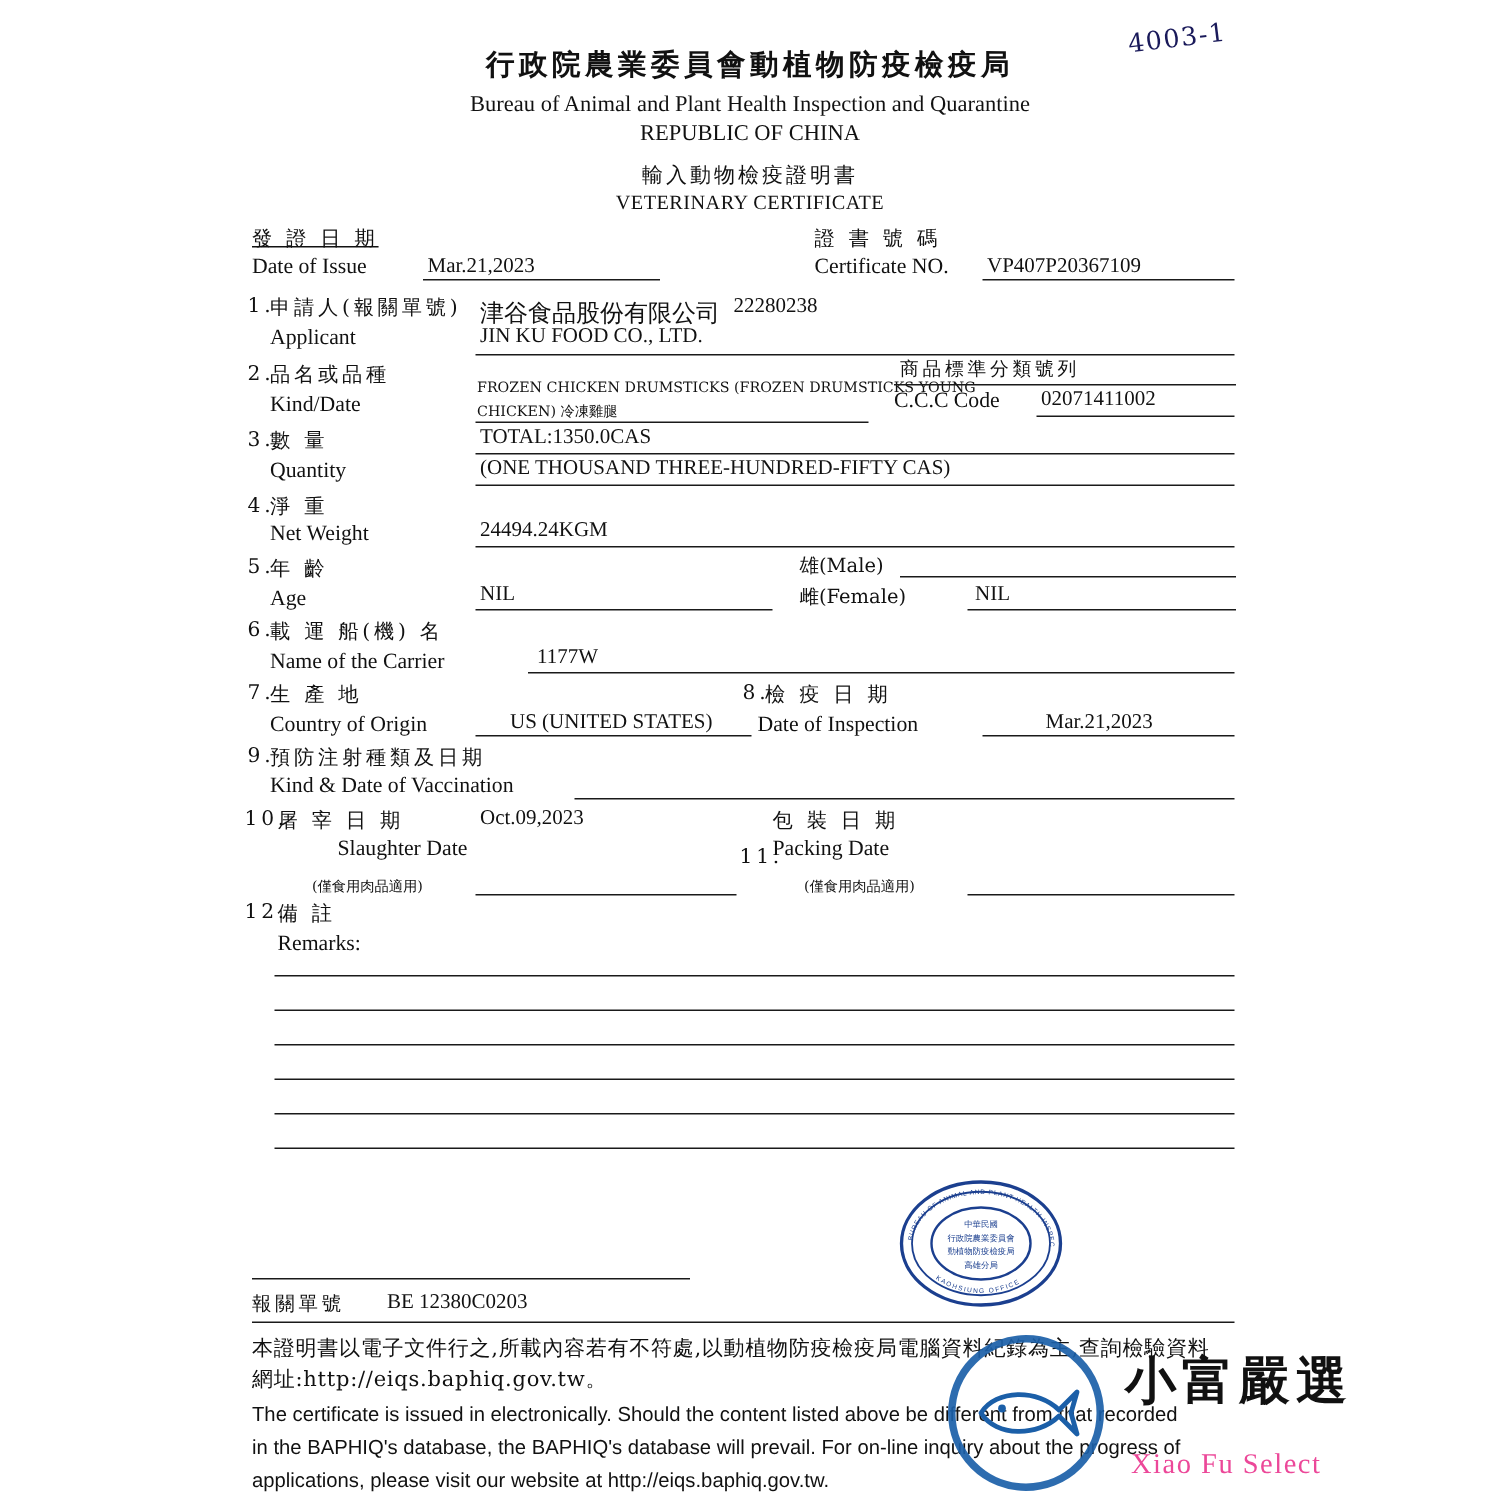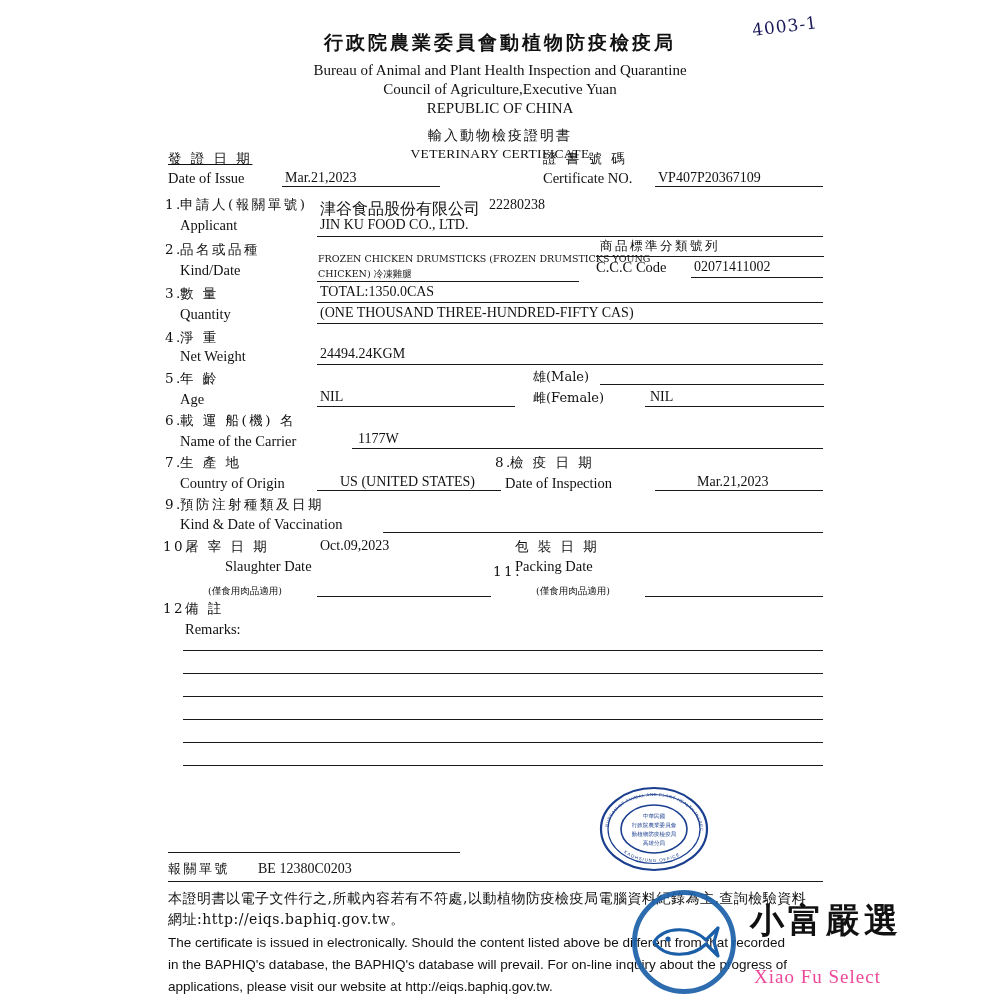--- a/index.html
+++ b/index.html
@@ -141,21 +141,20 @@
 </head>
 <body>
 
 <div id="page">
 
   <div class="handwrite">4003-1</div>
 
   <div class="hdr">
     <div class="hdr-cn">行政院農業委員會動植物防疫檢疫局</div>
     <div class="hdr-en1">Bureau of Animal and Plant Health Inspection and Quarantine</div>
-    <div class="hdr-en2">Council of Agriculture,Executive Yuan</div>
     <div class="hdr-en3">REPUBLIC OF CHINA</div>
     <div class="hdr-cn2">輸入動物檢疫證明書</div>
     <div class="hdr-en4">VETERINARY CERTIFICATE</div>
   </div>
 
   <div class="form">
 
     <div class="row cn" style="left:168px; top:150px;text-decoration:underline;">發 證 日 期</div>
     <div class="row en" style="left:168px; top:170px;">Date of Issue</div>
     <div class="row val" style="left:285px; top:170px;">Mar.21,2023</div>

